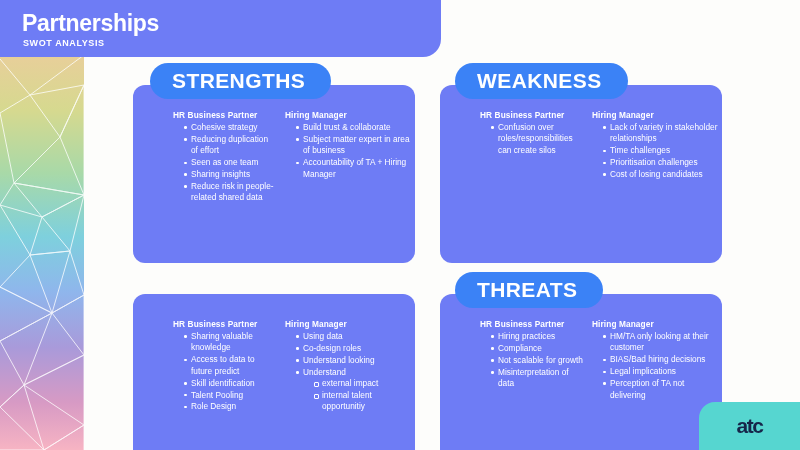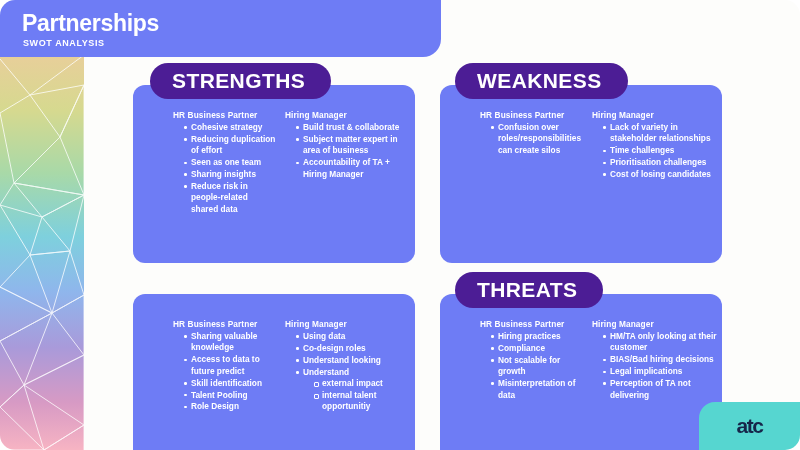--- a/index.html
+++ b/index.html
@@ -7,21 +7,20 @@
     width:800px; height:450px;
     background:#ffffff;
     font-family:"Liberation Sans", sans-serif;
     overflow:hidden;
   }
   .slide {
     position:relative;
     width:800px; height:450px;
     background:#fdfdfb;
     overflow:hidden;
-    border-radius:15px;
   }
 
   
   .poly-strip {
     position:absolute;
     left:0; top:55px;
     width:84px; height:395px;
     overflow:hidden;
   }
   .poly-strip svg { display:block; width:84px; height:395px; }
@@ -60,21 +59,21 @@
     position:absolute;
     left:0;
     background:#6E7CF5;
     border-radius:12px;
     z-index:1;
   }
   .quad-pill {
     position:absolute;
     top:0; left:0;
     height:36px;
-    background:#4c1d95;
+    background:#3b82f6;
     border-radius:18px;
     display:flex;
     align-items:center;
     padding:0 26px 0 22px;
     z-index:3;
   }
   .quad-pill-label {
     font-size:21px;
     font-weight:bold;
     color:#ffffff;
@@ -94,21 +93,21 @@
   .col-head {
     font-size:8.3px;
     font-weight:bold;
     color:#ffffff;
     margin-bottom:2px;
     letter-spacing:0.1px;
     white-space:nowrap;
   }
   ul.bullets {
     list-style:none;
-    margin:0; padding:0 0 0 11px;font-weight:bold;
+    margin:0; padding:0 0 0 11px;
   }
   ul.bullets > li {
     position:relative;
     font-size:8.3px;
     line-height:11.4px;
     color:#ffffff;
     margin-bottom:0.5px;
     padding-left:7px;
   }
   ul.bullets > li::before {

